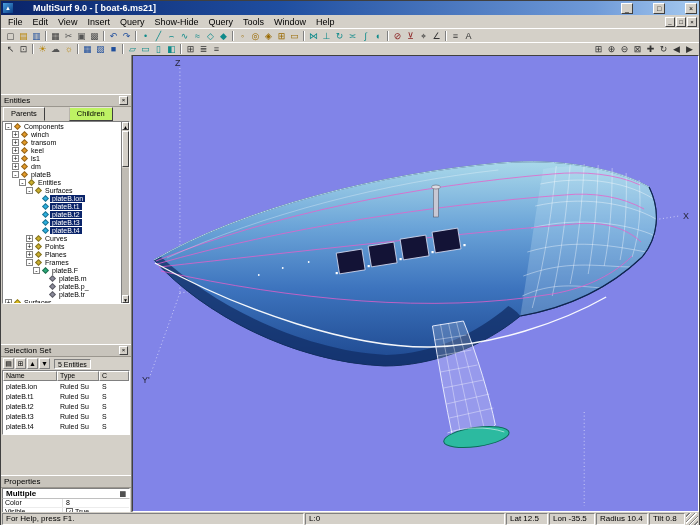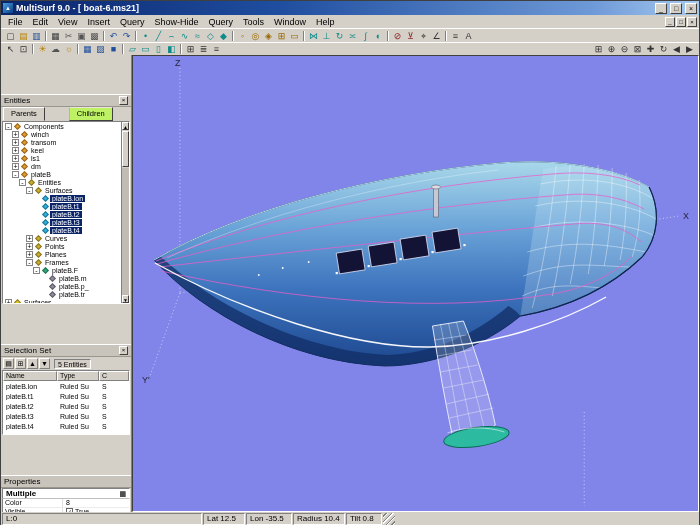--- a/index.html
+++ b/index.html
@@ -2,21 +2,21 @@
 <html><head>
 <meta charset="utf-8">
 <style>
   *{box-sizing:border-box; margin:0; padding:0; cursor:default;}
   body{width:700px;height:525px;overflow:hidden;background:#d4d0c8;
        font-family:"Liberation Sans",sans-serif;color:#000;}
   .win{width:700px;height:525px;display:flex;flex-direction:column;background:#d4d0c8;border:1px solid #404040;}
 
   
   .titlebar{height:14px;background:linear-gradient(90deg,#0a246a,#1f4ea0 40%,#6f9ad8 85%,#a6caf0);
-            color:#fff;display:flex;align-items:center;padding:0 2px;gap:3px;flex:none;}
+            color:#fff;display:flex;align-items:center;padding:0 2px;gap:20px;flex:none;}
   .appicon{width:10px;height:10px;background:linear-gradient(135deg,#4aa0e0,#0a3e86);
            color:#fff;font-size:6px;line-height:10px;text-align:center;flex:none;}
   .tb-title{font-size:9px;font-weight:bold;flex:1;white-space:nowrap;overflow:hidden;}
   .wbtn{width:12px;height:11px;background:#d4d0c8;border:1px solid;border-color:#fff #404040 #404040 #fff;
         font-size:7px;line-height:9px;text-align:center;color:#000;flex:none;}
 
   
   .menubar{height:13px;display:flex;align-items:center;font-size:9px;padding:0 2px;flex:none;background:#d4d0c8;}
   .mi{padding:4px 5px;white-space:nowrap;}
   .mdi-ctrls{margin-left:auto;display:flex;gap:1px;}
@@ -600,20 +600,21 @@
             <path d="M 317,362 L 361,352"></path>
           </g>
           <ellipse cx="344" cy="381" rx="33" ry="9.5" transform="rotate(-8 344 381)" fill="#2cbaa0" stroke="#0b6b58" stroke-width="1"></ellipse>
           <path d="M 315,377 C 330,371 355,370 372,376" stroke="rgba(255,255,255,0.8)" stroke-width="0.7" fill="none"></path>
         </g>
       </svg>
     </div>
   </div>
 
   <div class="statusbar">
+    <span class="scell help">For Help, press F1.</span>
     <span class="scell l0">L:0</span>
     <span class="scell lat">Lat 12.5</span>
     <span class="scell lon">Lon -35.5</span>
     <span class="scell rad">Radius 10.4</span>
     <span class="scell tilt">Tilt 0.8</span>
     <span class="grip"></span>
   </div>
 
 </div>
 

